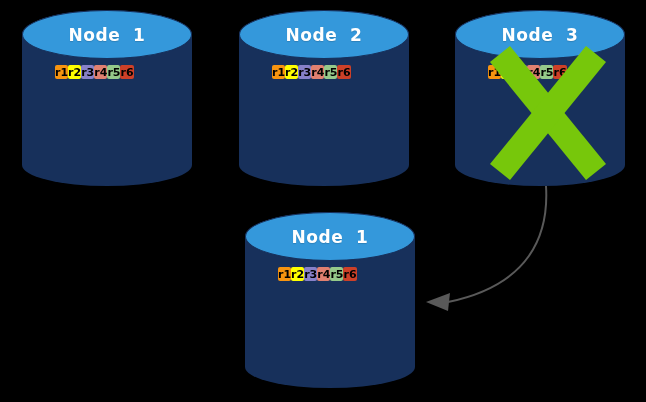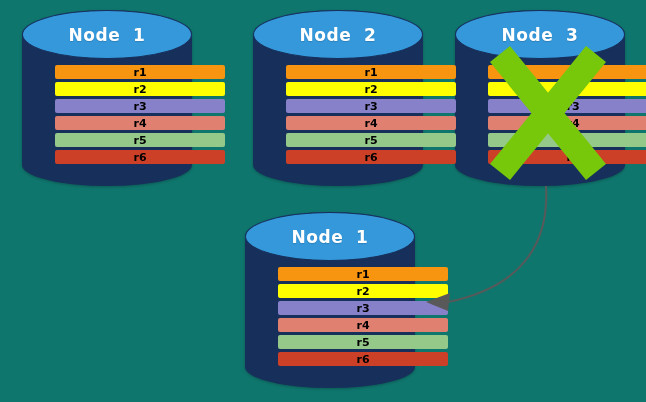--- a/index.html
+++ b/index.html
@@ -4,21 +4,21 @@
 <style>
   html, body {
     margin: 0;
     padding: 0;
     background: #ffffff;
   }
   #canvas {
     position: relative;
     width: 646px;
     height: 402px;
-    background: #0f766e;
+    background: #000000;
     overflow: hidden;
     font-family: "DejaVu Sans", "Liberation Sans", sans-serif;
   }
 
   
   .node {
     position: absolute;
   }
   .node-body {
     position: absolute;
@@ -57,21 +57,21 @@
     white-space: pre;
     z-index: 3;
     text-shadow: 0 1px 1px rgba(0,0,0,0.15);
   }
   .stripes {
     position: absolute;
     left: 0;
     width: 100%;
     z-index: 2;
     display: flex;
-    flex-direction: column;
+    flex-direction: row;
   }
   .stripe {
     height: 14px;
     margin: 0 0 3px 0;
     border-radius: 2px;
     display: flex;
     align-items: center;
     justify-content: center;
     color: #000000;
     font-weight: bold;
@@ -122,21 +122,21 @@
       </div>
       <div class="stripe" style="background:#95c98a;">
         <span>r5</span>
       </div>
       <div class="stripe" style="background:#cd4028;">
         <span>r6</span>
       </div>
     </div>
   </div>
 
-  <div class="node" style="left:253px; top:10px; width:170px; height:176px;">
+  <div class="node" style="left:239px; top:10px; width:170px; height:176px;">
     <div class="node-body"></div>
     <div class="node-top"></div>
     <div class="node-title">Node  2</div>
     <div class="stripes" style="top:55px; padding:0 33px;">
       <div class="stripe" style="background:#f79410;">
         <span>r1</span>
       </div>
       <div class="stripe" style="background:#ffff00;">
         <span>r2</span>
       </div>

